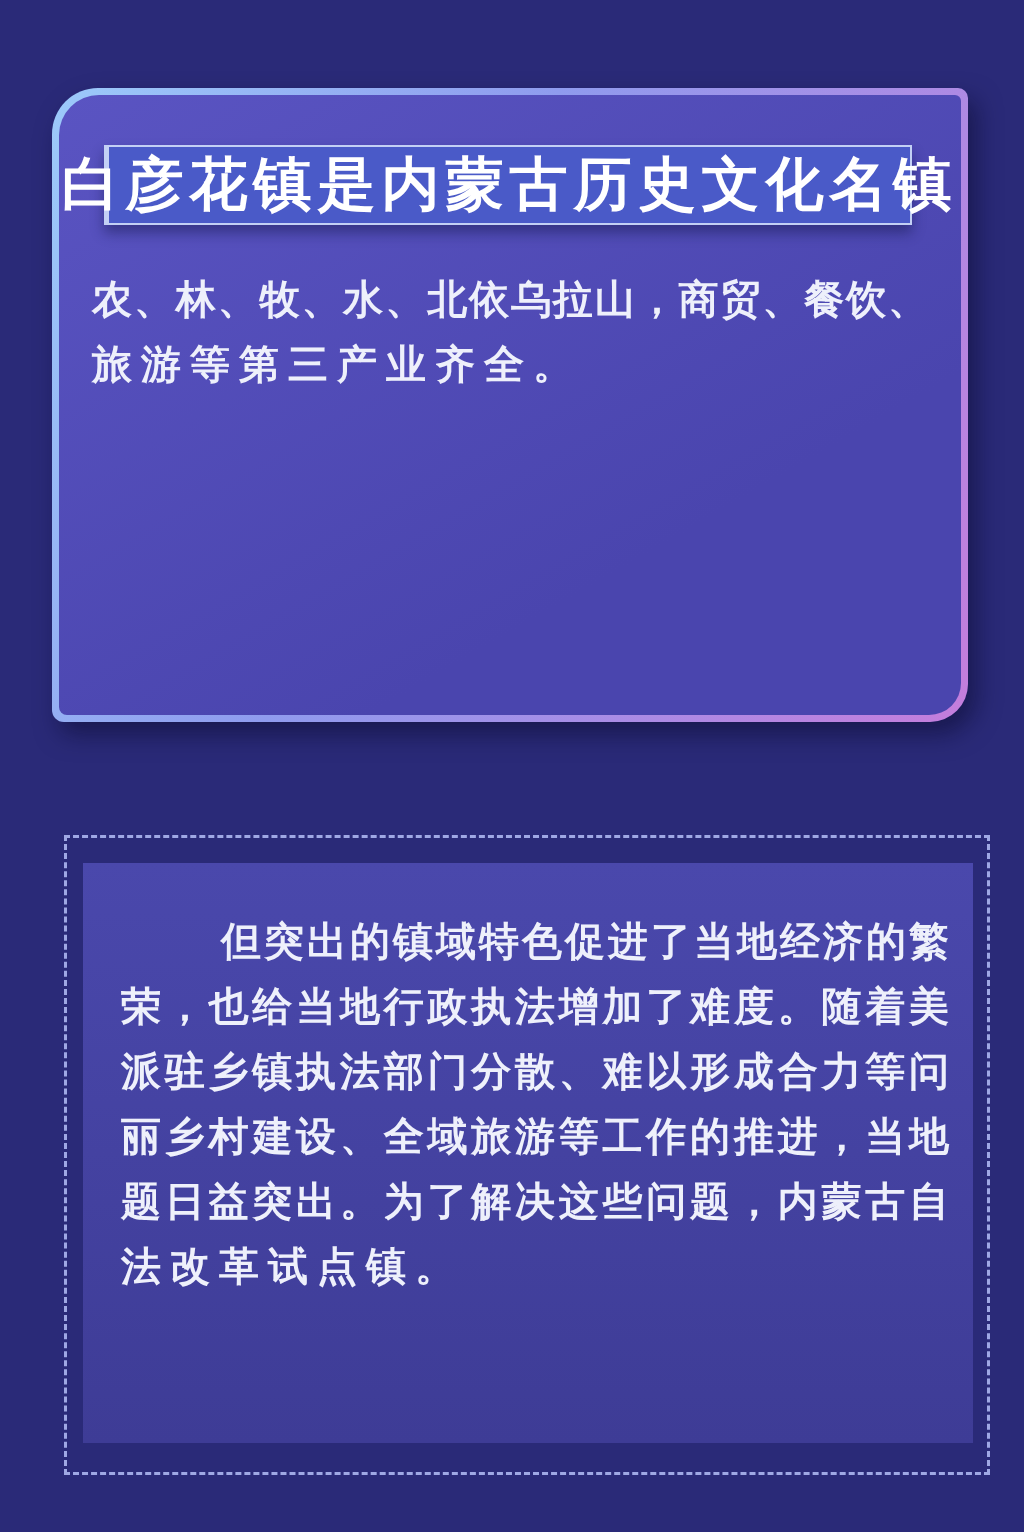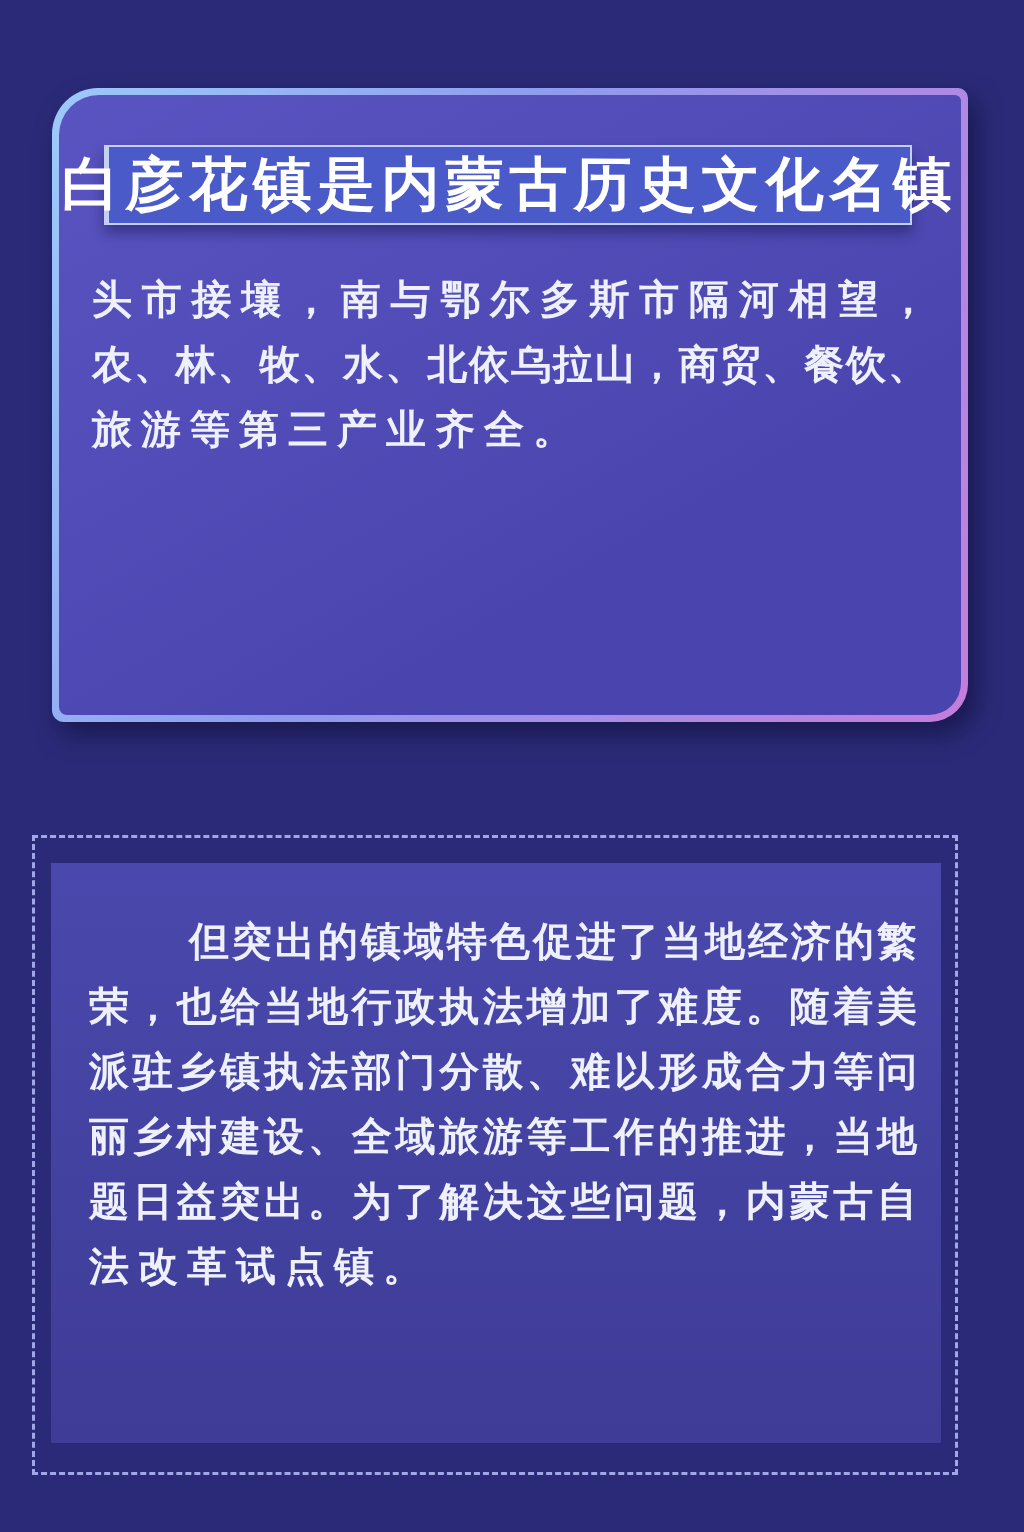--- a/index.html
+++ b/index.html
@@ -69,21 +69,21 @@
     font-weight: 700;
     color: var(--text-color);
   }
   .jline { text-align: justify; text-align-last: justify; }
   .jline.first { text-indent: 106px; }
   .jline.last  { text-align-last: left; letter-spacing: 9px; }
 
   
   .detail-outline {
     position: absolute;
-    left: 32px; top: 835px;
+    left: 64px; top: 835px;
     width: 926px; height: 640px;
     border: 3px dashed var(--dashed-border);
   }
   .detail-panel {
     position: absolute;
     left: 16px; top: 25px;
     width: 890px; height: 580px;
     background: linear-gradient(180deg, var(--panel-bg-start) 0%, var(--panel-bg-end) 100%);
     padding: 46px 24px 0 38px;
   }
@@ -92,21 +92,20 @@
 </style>
 </head>
 <body>
 
 <div class="hero-card">
   <div class="hero-inner">
     <div class="title-banner">
       <span class="title-text">白彦花镇是内蒙古历史文化名镇</span>
     </div>
     <div class="body-text">
-      <div class="jline">头市接壤，南与鄂尔多斯市隔河相望，</div>
       <div class="jline">农、林、牧、水、北依乌拉山，商贸、餐饮、</div>
       <div class="jline last">旅游等第三产业齐全。</div>
     </div>
   </div>
 </div>
 
 <div class="detail-outline">
   <div class="detail-panel">
     <div class="body-text">
       <div class="jline first">但突出的镇域特色促进了当地经济的繁</div>

